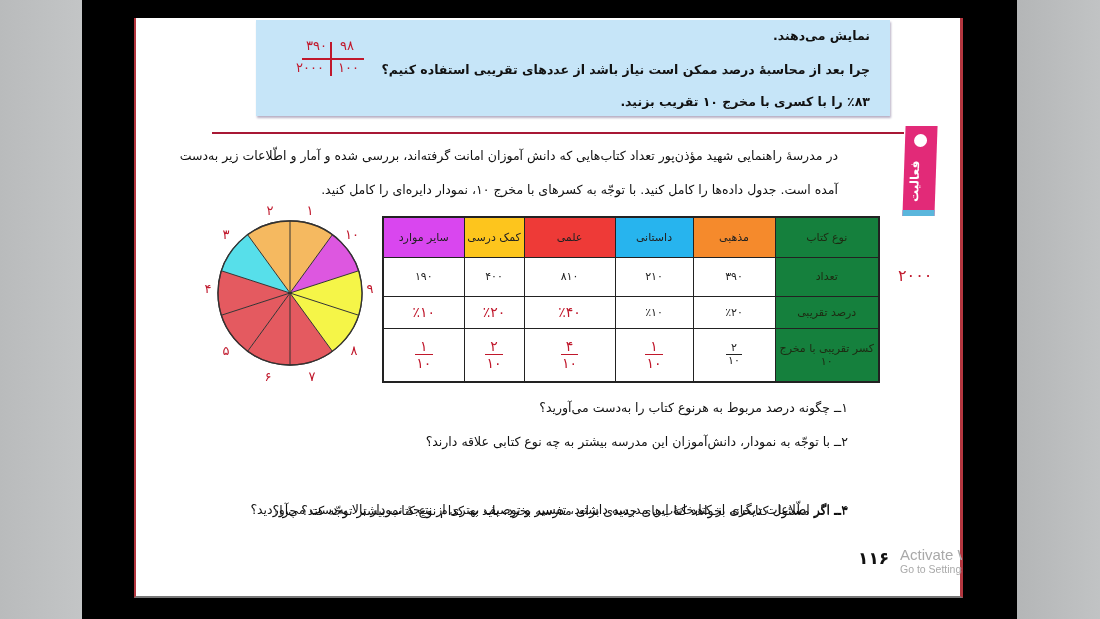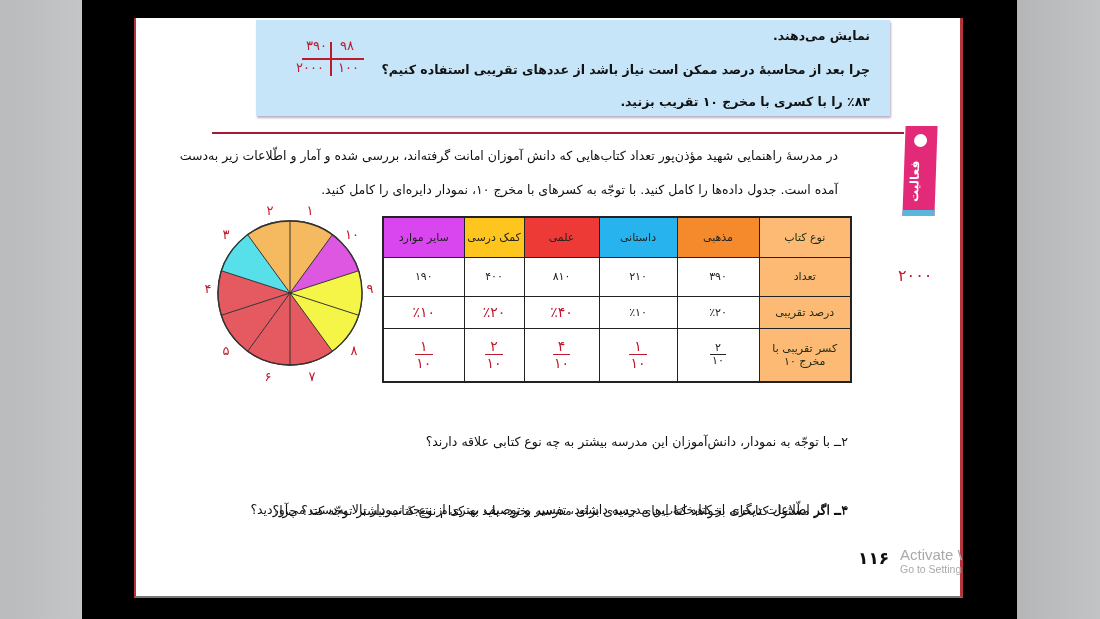--- a/index.html
+++ b/index.html
@@ -30,22 +30,22 @@
                     font-size: 12px; writing-mode: vertical-rl; transform: rotate(180deg); text-align: center; direction: rtl; }
 
   .para { position: absolute; right: 122px; direction: rtl; font-size: 12.5px; color: #111; white-space: nowrap; }
 
   table.data { position: absolute; left: 246px; top: 198px; border-collapse: collapse; border: 2px solid #222; direction: rtl; }
   table.data td { border: 1.5px solid #222; text-align: center; font-size: 11px; color: #222; }
   table.data tr.head td { height: 40px; }
   table.data tr.r1 td { height: 39px; }
   table.data tr.r2 td { height: 32px; }
   table.data tr.r3 td { height: 54px; }
-  table.data td.label { background: #fdba74; width: 92px; color: #1d2a12; }
-  .c-relig { width: 82px; } .c-story { width: 78px; } .c-sci { width: 75px; } .c-aid { width: 60px; } .c-other { width: 81px; }
+  table.data td.label { background: #15803d; width: 104px; color: #1d2a12; }
+  .c-relig { width: 82px; } .c-story { width: 78px; } .c-sci { width: 91px; } .c-aid { width: 60px; } .c-other { width: 81px; }
   .frac { display: inline-block; text-align: center; line-height: 1.15; }
   .frac .num { display: block; border-bottom: 1.5px solid currentColor; padding: 0 5px; }
   .frac .den { display: block; }
   .red { color: #c0182c !important; font-size: 14px !important; }
 
   .pie-wrap { position: absolute; left: 64px; top: 180px; width: 180px; height: 190px; }
 
   .q { position: absolute; right: 112px; direction: rtl; font-size: 12.5px; color: #111; white-space: nowrap; }
 
   .page-num { position: absolute; left: 722px; top: 530px; font-size: 17px; font-weight: bold; color: #111; }
@@ -159,20 +159,21 @@
       <td class="red"><span class="frac"><span class="num">۱</span><span class="den">۱۰</span></span></td>
       <td class="red"><span class="frac"><span class="num">۴</span><span class="den">۱۰</span></span></td>
       <td class="red"><span class="frac"><span class="num">۲</span><span class="den">۱۰</span></span></td>
       <td class="red"><span class="frac"><span class="num">۱</span><span class="den">۱۰</span></span></td>
     </tr>
   </tbody>
     </table>
 
   <div class="hw" style="position:absolute;left:762px;top:248px;font-size:16px;">۲۰۰۰</div>
 
+  <div class="q" style="top:382px;">۱ــ چگونه درصد مربوط به هرنوع کتاب را به‌دست می‌آورید؟</div>
   <div class="q" style="top:416px;">۲ــ با توجّه به نمودار، دانش‌آموزان این مدرسه بیشتر به چه نوع کتابی علاقه دارند؟</div>
   <div class="q" style="top:450px;margin-top:35px;">۳ــ اگر مسئول کتابخانه بخواهد کتاب‌های جدیدی برای مدرسه بخرد، باید به کدام نوع کتاب بیشتر توجّه کند؟ چرا؟</div>
   <div class="q" style="top:484px;">۴ــ اگر اطّلاعات دیگری از کتابخانهٔ این مدرسه داشتید، تفسیر و توصیف بهتری از نتیجهٔ نمودار بالا به‌دست می‌آوردید؟</div>
 
   <div class="page-num">۱۱۶</div>
   <div class="watermark">
     <span class="w1">Activate Windows</span>
     <span class="w2">Go to Settings</span>
   </div>
 </div>

